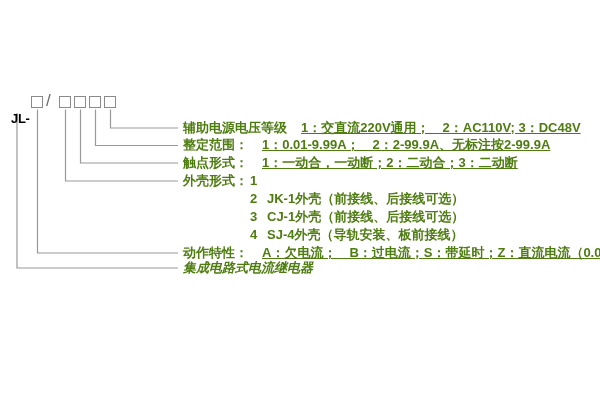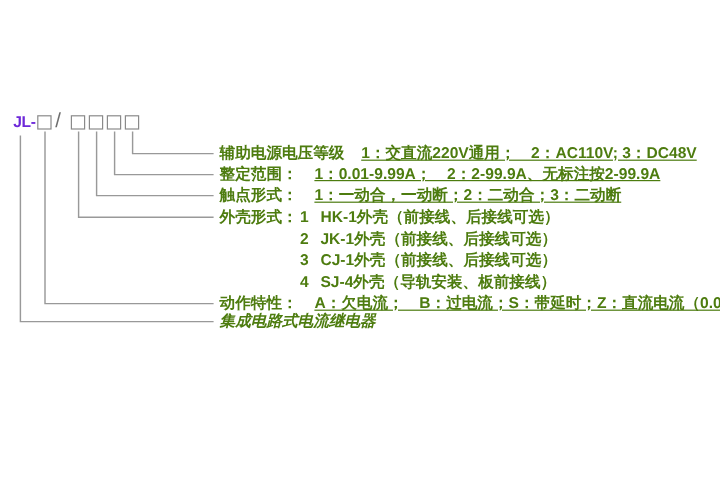--- a/index.html
+++ b/index.html
@@ -3,22 +3,22 @@
 <meta charset="utf-8">
 <style>
   html,body{margin:0;padding:0;background:#fff;}
   .page{
     position:relative;width:600px;height:400px;background:#ffffff;overflow:hidden;
     font-family:"Liberation Sans","DejaVu Sans",sans-serif;color:#4d4d4d;
   }
   .connectors{position:absolute;left:0;top:0;}
   .connectors polyline{fill:none;stroke:#999999;stroke-width:1.2;}
   .model-prefix{
-    position:absolute;left:11px;top:95px;font-size:13px;font-weight:700;
-    letter-spacing:-0.3px;color:#6d28d9;line-height:14px;text-align:center;
+    position:absolute;left:11px;top:112px;font-size:13px;font-weight:700;
+    letter-spacing:-0.3px;color:#000000;line-height:14px;text-align:center;
   }
   .model-sep{
     position:absolute;left:46px;top:92px;font-size:17px;font-weight:400;
     color:#6e6e6e;line-height:18px;
   }
   .mbox{
     position:absolute;top:96px;width:10px;height:10px;
     border:1.5px solid #8a8a8a;background:#ffffff;
   }
   .row{
@@ -63,21 +63,20 @@
   </div>
 
   <div class="row" style="top:155px">
     <span class="lbl">触点形式：</span>
     <span class="opts">1：一动合，一动断；2：二动合；3：二动断</span>
   </div>
 
   <div class="row" style="top:173px">
     <span class="shell-label">外壳形式：</span>
     <span class="shell-num">1</span>
-    <span class="shell-text">HK-1外壳（前接线、后接线可选）</span>
   </div>
 
   <div class="row" style="top:191px">
     <span class="shell-label"></span>
     <span class="shell-num">2</span>
     <span class="shell-text">JK-1外壳（前接线、后接线可选）</span>
   </div>
 
   <div class="row" style="top:209px">
     <span class="shell-label"></span>

